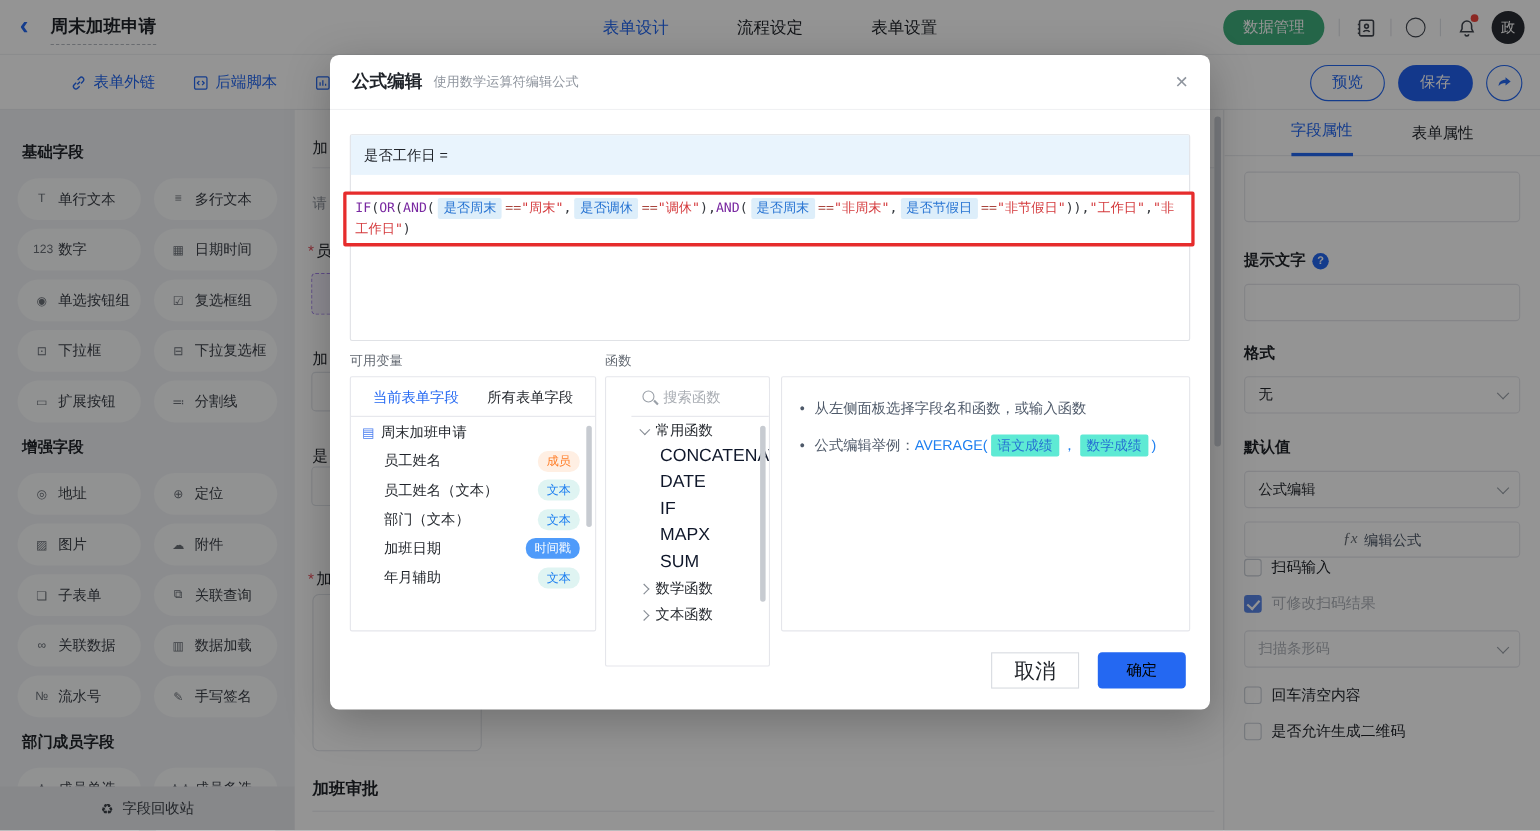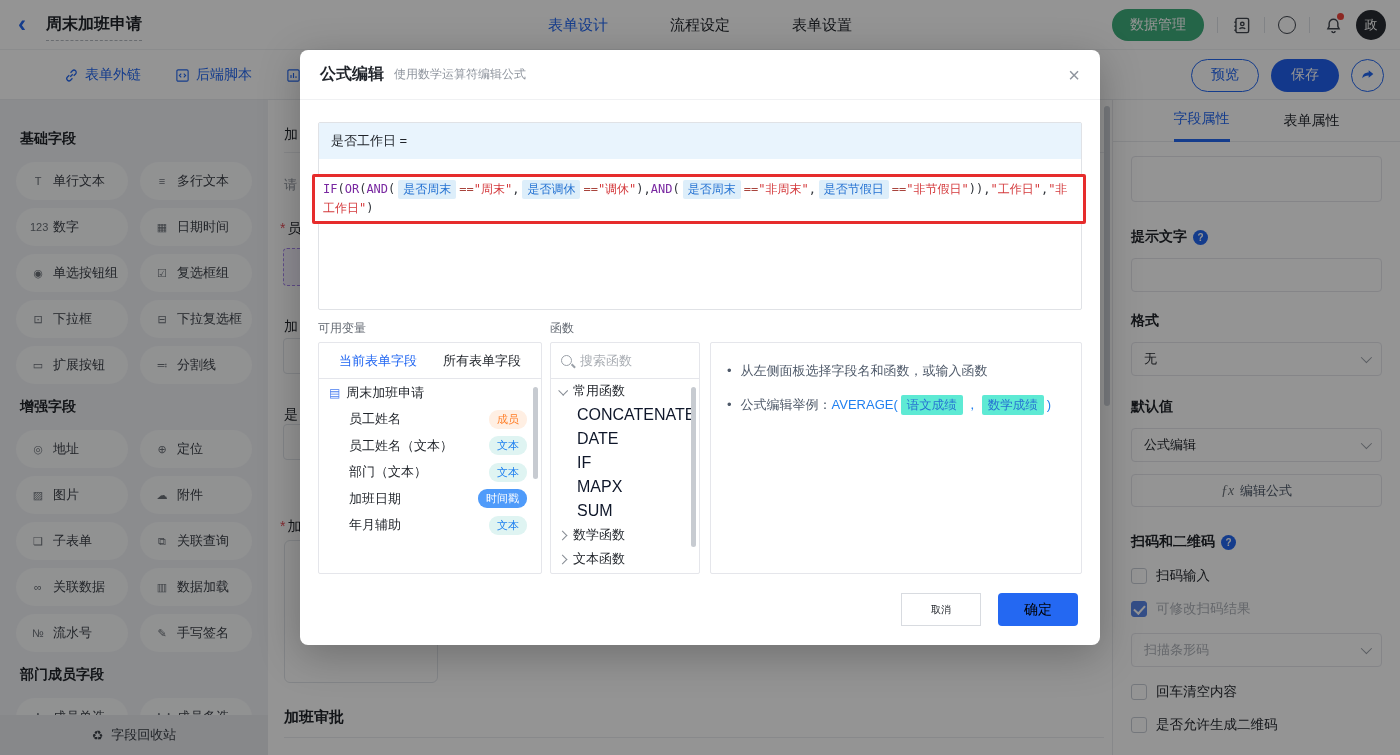--- a/index.html
+++ b/index.html
@@ -120,21 +120,21 @@
   .chev.down { transform:rotate(45deg) translate(0,-1px); }
   .chev.right { transform:rotate(-45deg); }
   .fn-item { height:24px; line-height:24px; padding-left:26px; font-size:16px; color:#0f172a; cursor:pointer; }
 
   .hint-list { padding:18px 16px; }
   .hint-row { display:flex; gap:9px; font-size:13px; color:#4e5969; margin-bottom:14px; line-height:20px; }
   .dot { color:#4e5969; font-size:13px; }
   .ex-blue { color:#2080f0; }
   .ex-chip { display:inline-block; background:#5eead4; color:#2673d2; border-radius:2px; padding:0 6px; margin:0 3px; font-size:12.5px; }
 
-  .m-cancel { position:absolute; left:601px; top:543px; width:80px; height:33px; background:#fff; border:1px solid #d8dbe0; border-radius:0; font-size:10px; color:#1f2329; cursor:pointer; }
+  .m-cancel { position:absolute; left:601px; top:543px; width:80px; height:33px; background:#fff; border:1px solid #d8dbe0; border-radius:0; font-size:19px; color:#1f2329; cursor:pointer; }
   .m-ok { position:absolute; left:698px; top:543px; width:80px; height:33px; background:#2468f2; border:none; border-radius:4px; font-size:14px; color:#000000; cursor:pointer; }
 </style>
 </head>
 <body>
 
 <div class="topbar">
   <span class="back">‹</span>
   <span class="doc-title">周末加班申请</span>
   <div class="tb-tabs">
       <div class="tb-tab active">表单设计</div>
@@ -348,24 +348,20 @@
         <span>默认值</span>
       </div>
     <div class="rp-select" style="margin-top:12px;">
       <span>公式编辑</span>
       <span class="sel-chev"></span>
     </div>
     <button class="fx-btn" style="margin-top:12px;">
       <span class="fx-glyph">ƒx</span>
       <span>编辑公式</span>
     </button>
-    <div class="rp-label" style="margin-top:26px; margin-bottom:16px;">
-      <span>扫码和二维码</span>
-        <span class="qbadge"></span>
-    </div>
     <div>
         <label class="chk-row">
           <span class="chk"></span>
           <span class="chk-lbl">扫码输入</span>
         </label>
         <label class="chk-row disabled">
           <span class="chk checked"></span>
           <span class="chk-lbl">可修改扫码结果</span>
         </label>
       </div>
@@ -434,21 +430,21 @@
           <span class="badge badge-blue">时间戳</span>
         </div>
         <div class="var-row">
           <span class="var-name">年月辅助</span>
           <span class="badge badge-teal">文本</span>
         </div>
       </div>
     <div class="vscroll" style="top:44px; height:92px;"></div>
   </div>
 
-  <div class="pbox" style="left:250px; top:292px; width:150px; height:232px;">
+  <div class="pbox" style="left:250px; top:292px; width:150px; height:264px;padding-left:23px;">
     <div class="fn-search">
       <span class="mag"></span>
       <input placeholder="搜索函数" style="">
     </div>
     <div>
         <div class="fn-group">
           <span class="chev down"></span>
           <span>常用函数</span>
         </div>
         <div class="fn-item">CONCATENATE</div>

